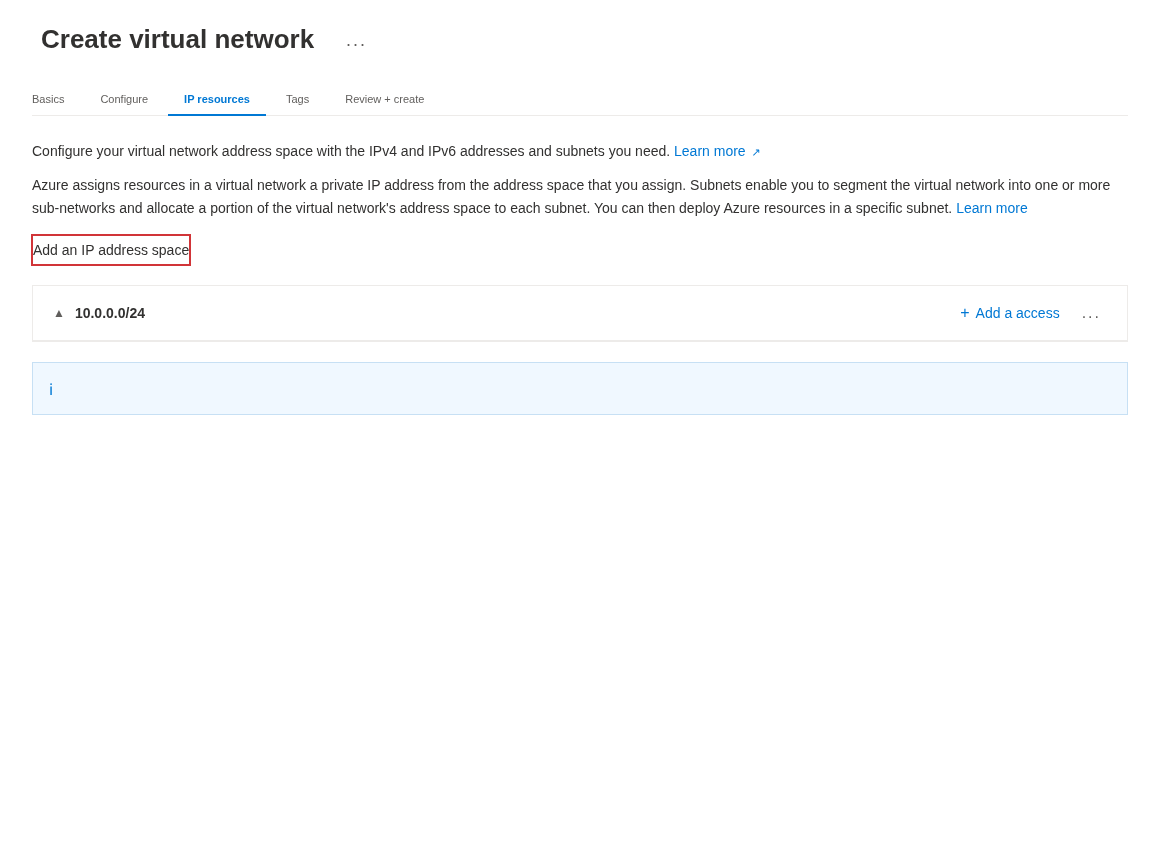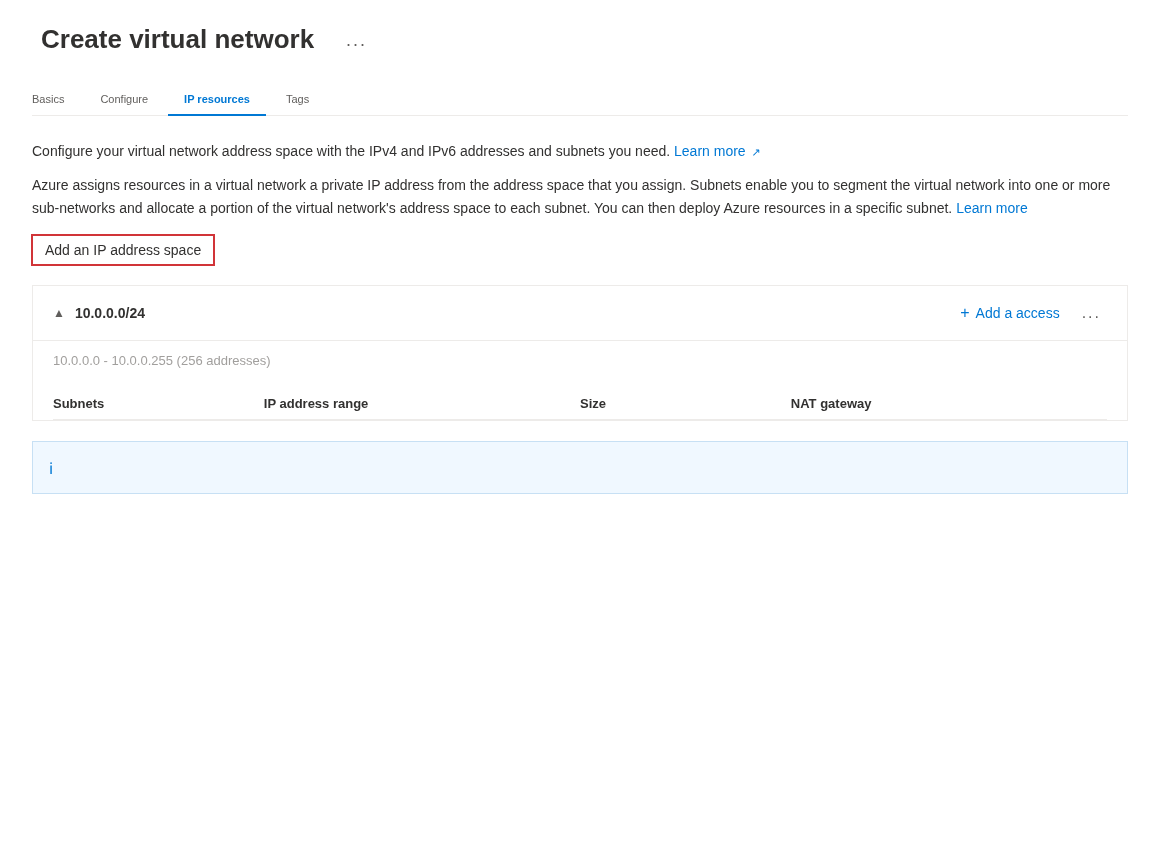--- a/index.html
+++ b/index.html
@@ -98,21 +98,21 @@
 
     .external-icon {
       display: inline-block;
       font-size: 11px;
       margin-left: 2px;
     }
 
     .add-ip-btn {
       display: inline-flex;
       align-items: center;
-      padding: 6px 12px;
+      padding: 6px 0;
       border: 1px solid #d13438;
       background: #ffffff;
       color: #323130;
       font-size: 14px;
       cursor: pointer;
       margin-bottom: 20px;
       outline: 2px solid #d13438;
       outline-offset: -1px;
     }
 
@@ -245,20 +245,21 @@
 <div class="page-header">
   <h1 class="page-title">Create virtual network</h1>
   <button class="ellipsis-btn">...</button>
 </div>
 
 <div class="tabs">
   <button class="tab">Basics</button>
   <button class="tab">Configure</button>
   <button class="tab active">IP resources</button>
   <button class="tab">Tags</button>
+  <button class="tab">Review + create</button>
 </div>
 
 <div class="description-block">
   <p>
     <span>Configure your virtual network address space with the IPv4 and IPv6 addresses and subnets you need.</span>
     <a class="learn-more-link">
       <span>Learn more</span>
       <span class="external-icon">↗</span>
     </a>
   </p>
@@ -280,37 +281,20 @@
     </div>
     <div class="ip-space-actions">
       <button class="add-subnet-btn">
         <span class="plus-icon">+</span>
         <span>Add a access</span>
       </button>
       <button class="more-options-btn">...</button>
     </div>
   </div>
 
-  <div class="ip-space-body">
-    <div class="ip-range-info">10.0.0.0 - 10.0.0.255 (256 addresses)</div>
-
-    <table class="subnets-table">
-      <thead>
-        <tr>
-          <th class="col-subnets">Subnets</th>
-          <th class="col-ip-range">IP address range</th>
-          <th class="col-size">Size</th>
-          <th class="col-nat">NAT gateway</th>
-        </tr>
-      </thead>
-      <tbody>
-        
-      </tbody>
-    </table>
-  </div>
 </div>
 
 <div class="info-banner">
   <span class="info-icon">ℹ</span>
 </div>
 
 
 
 
 </body></html>

